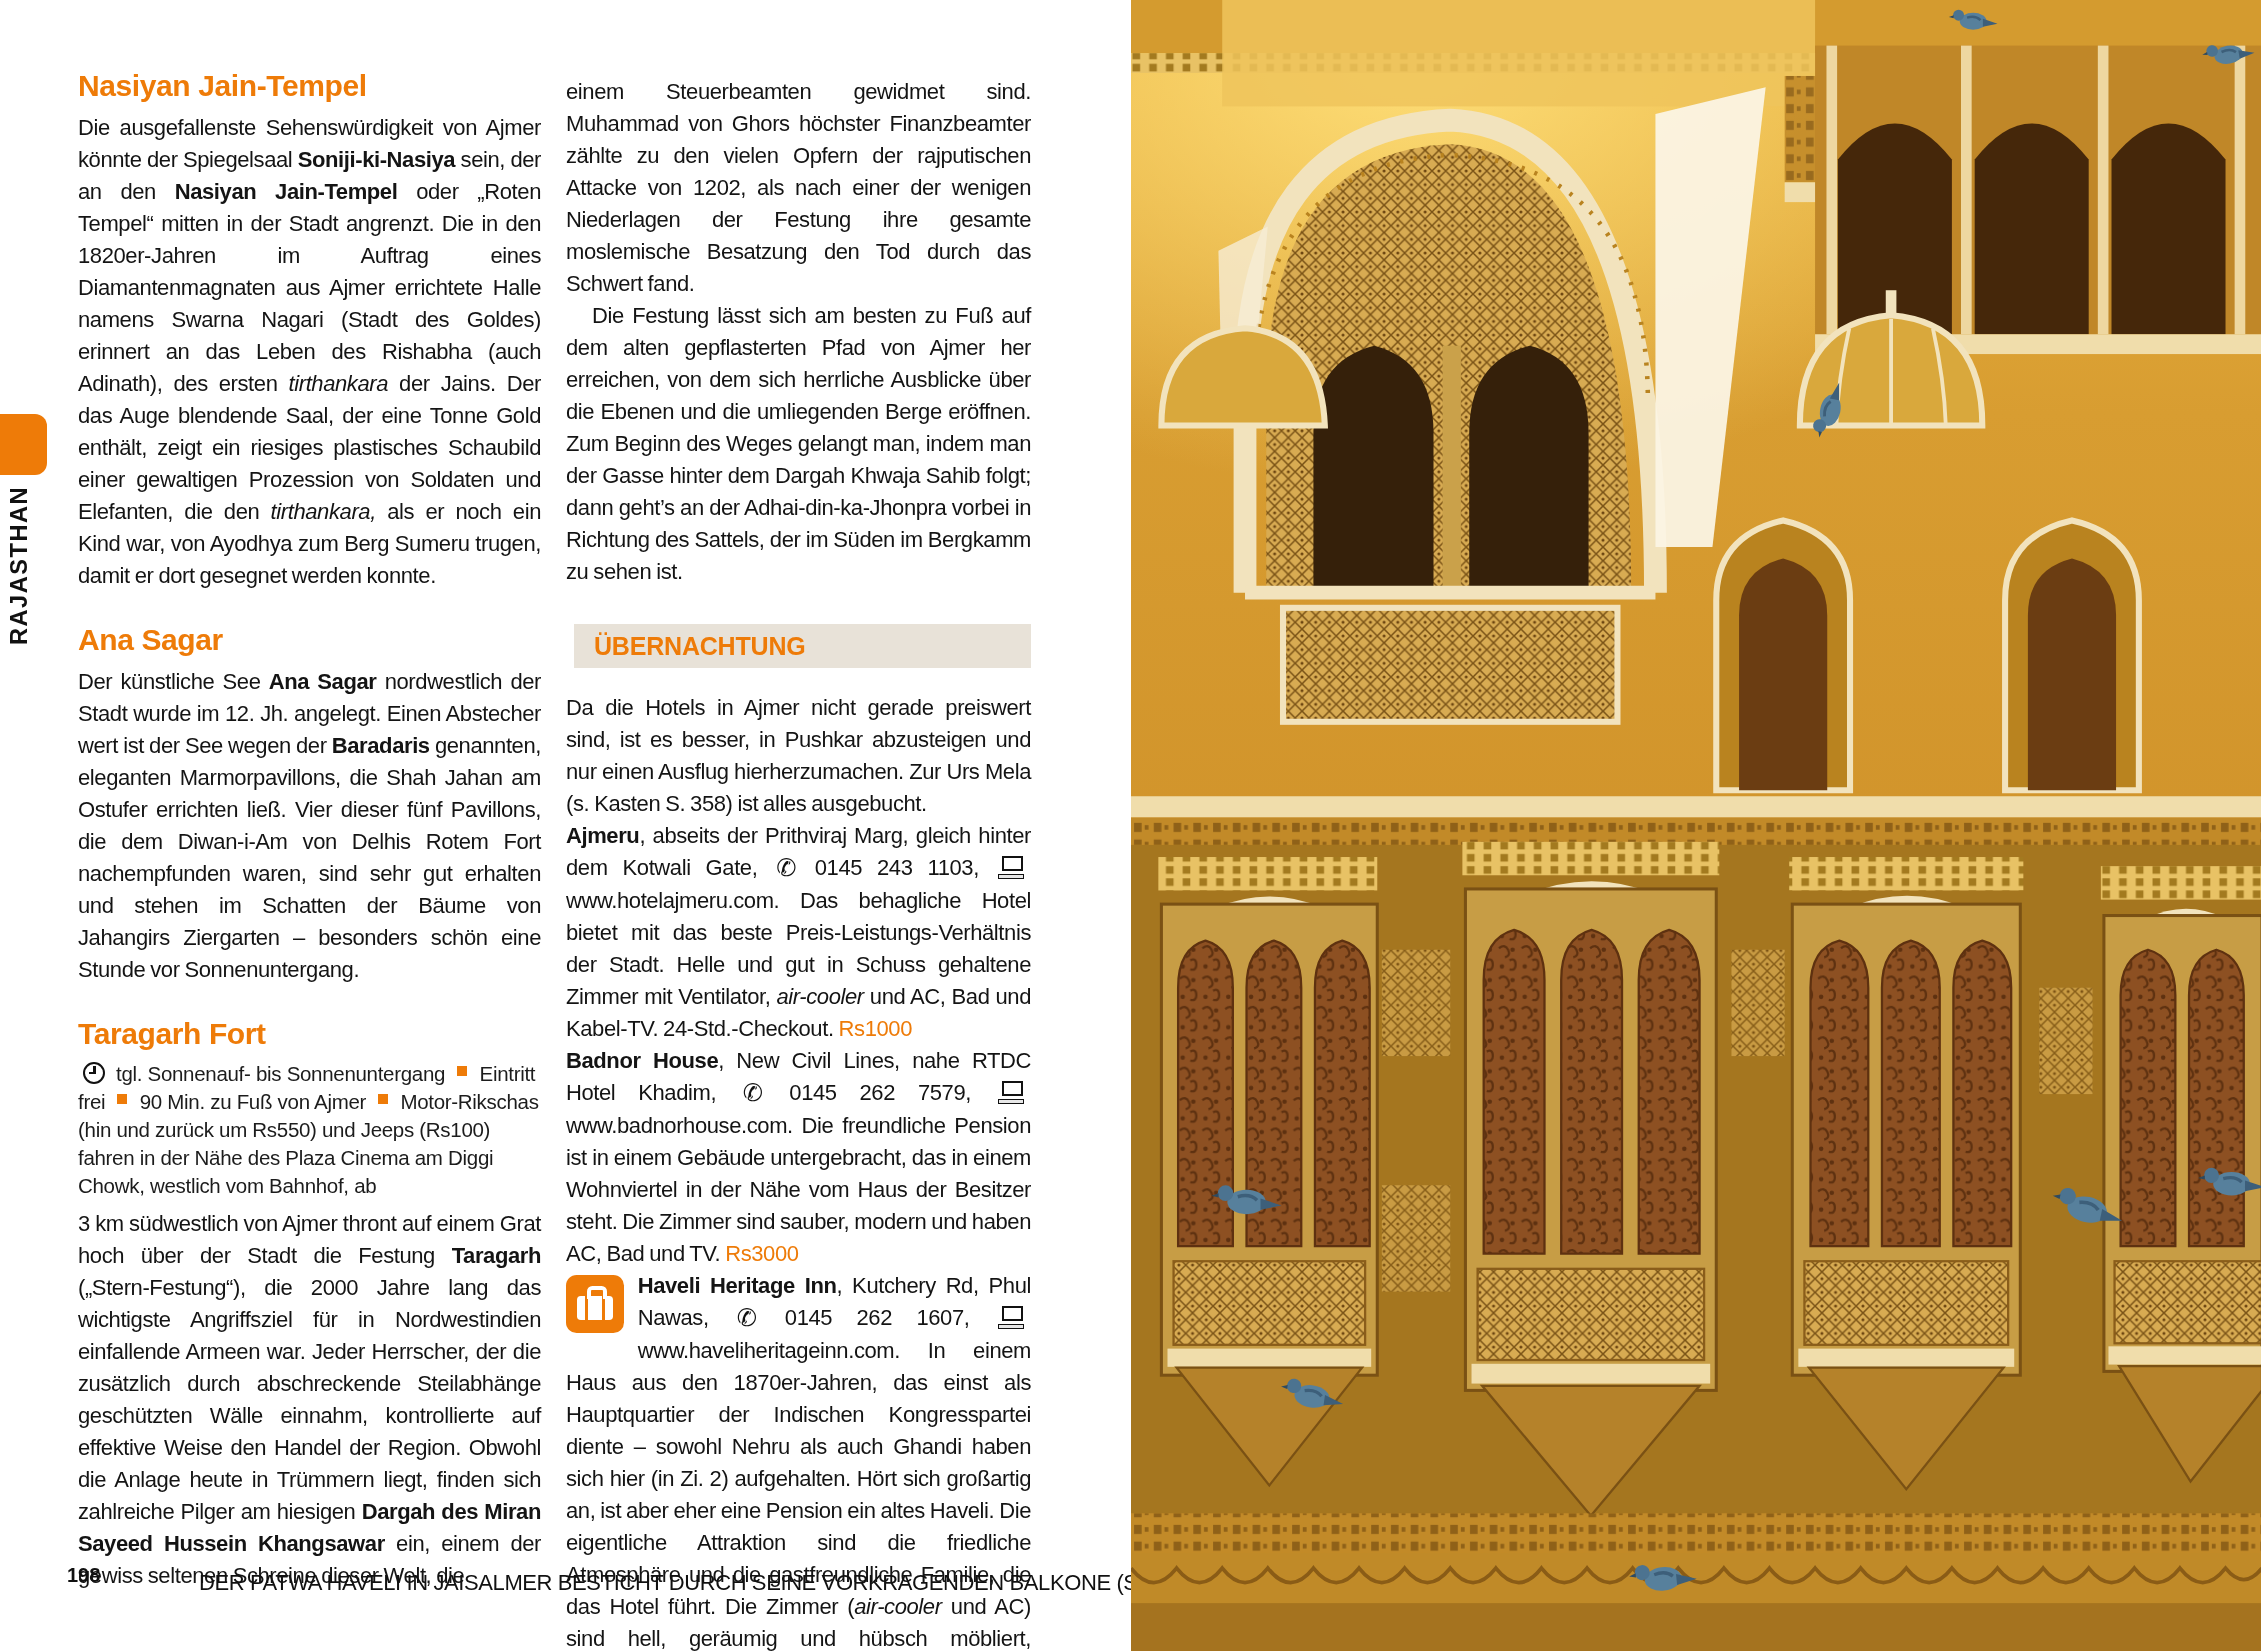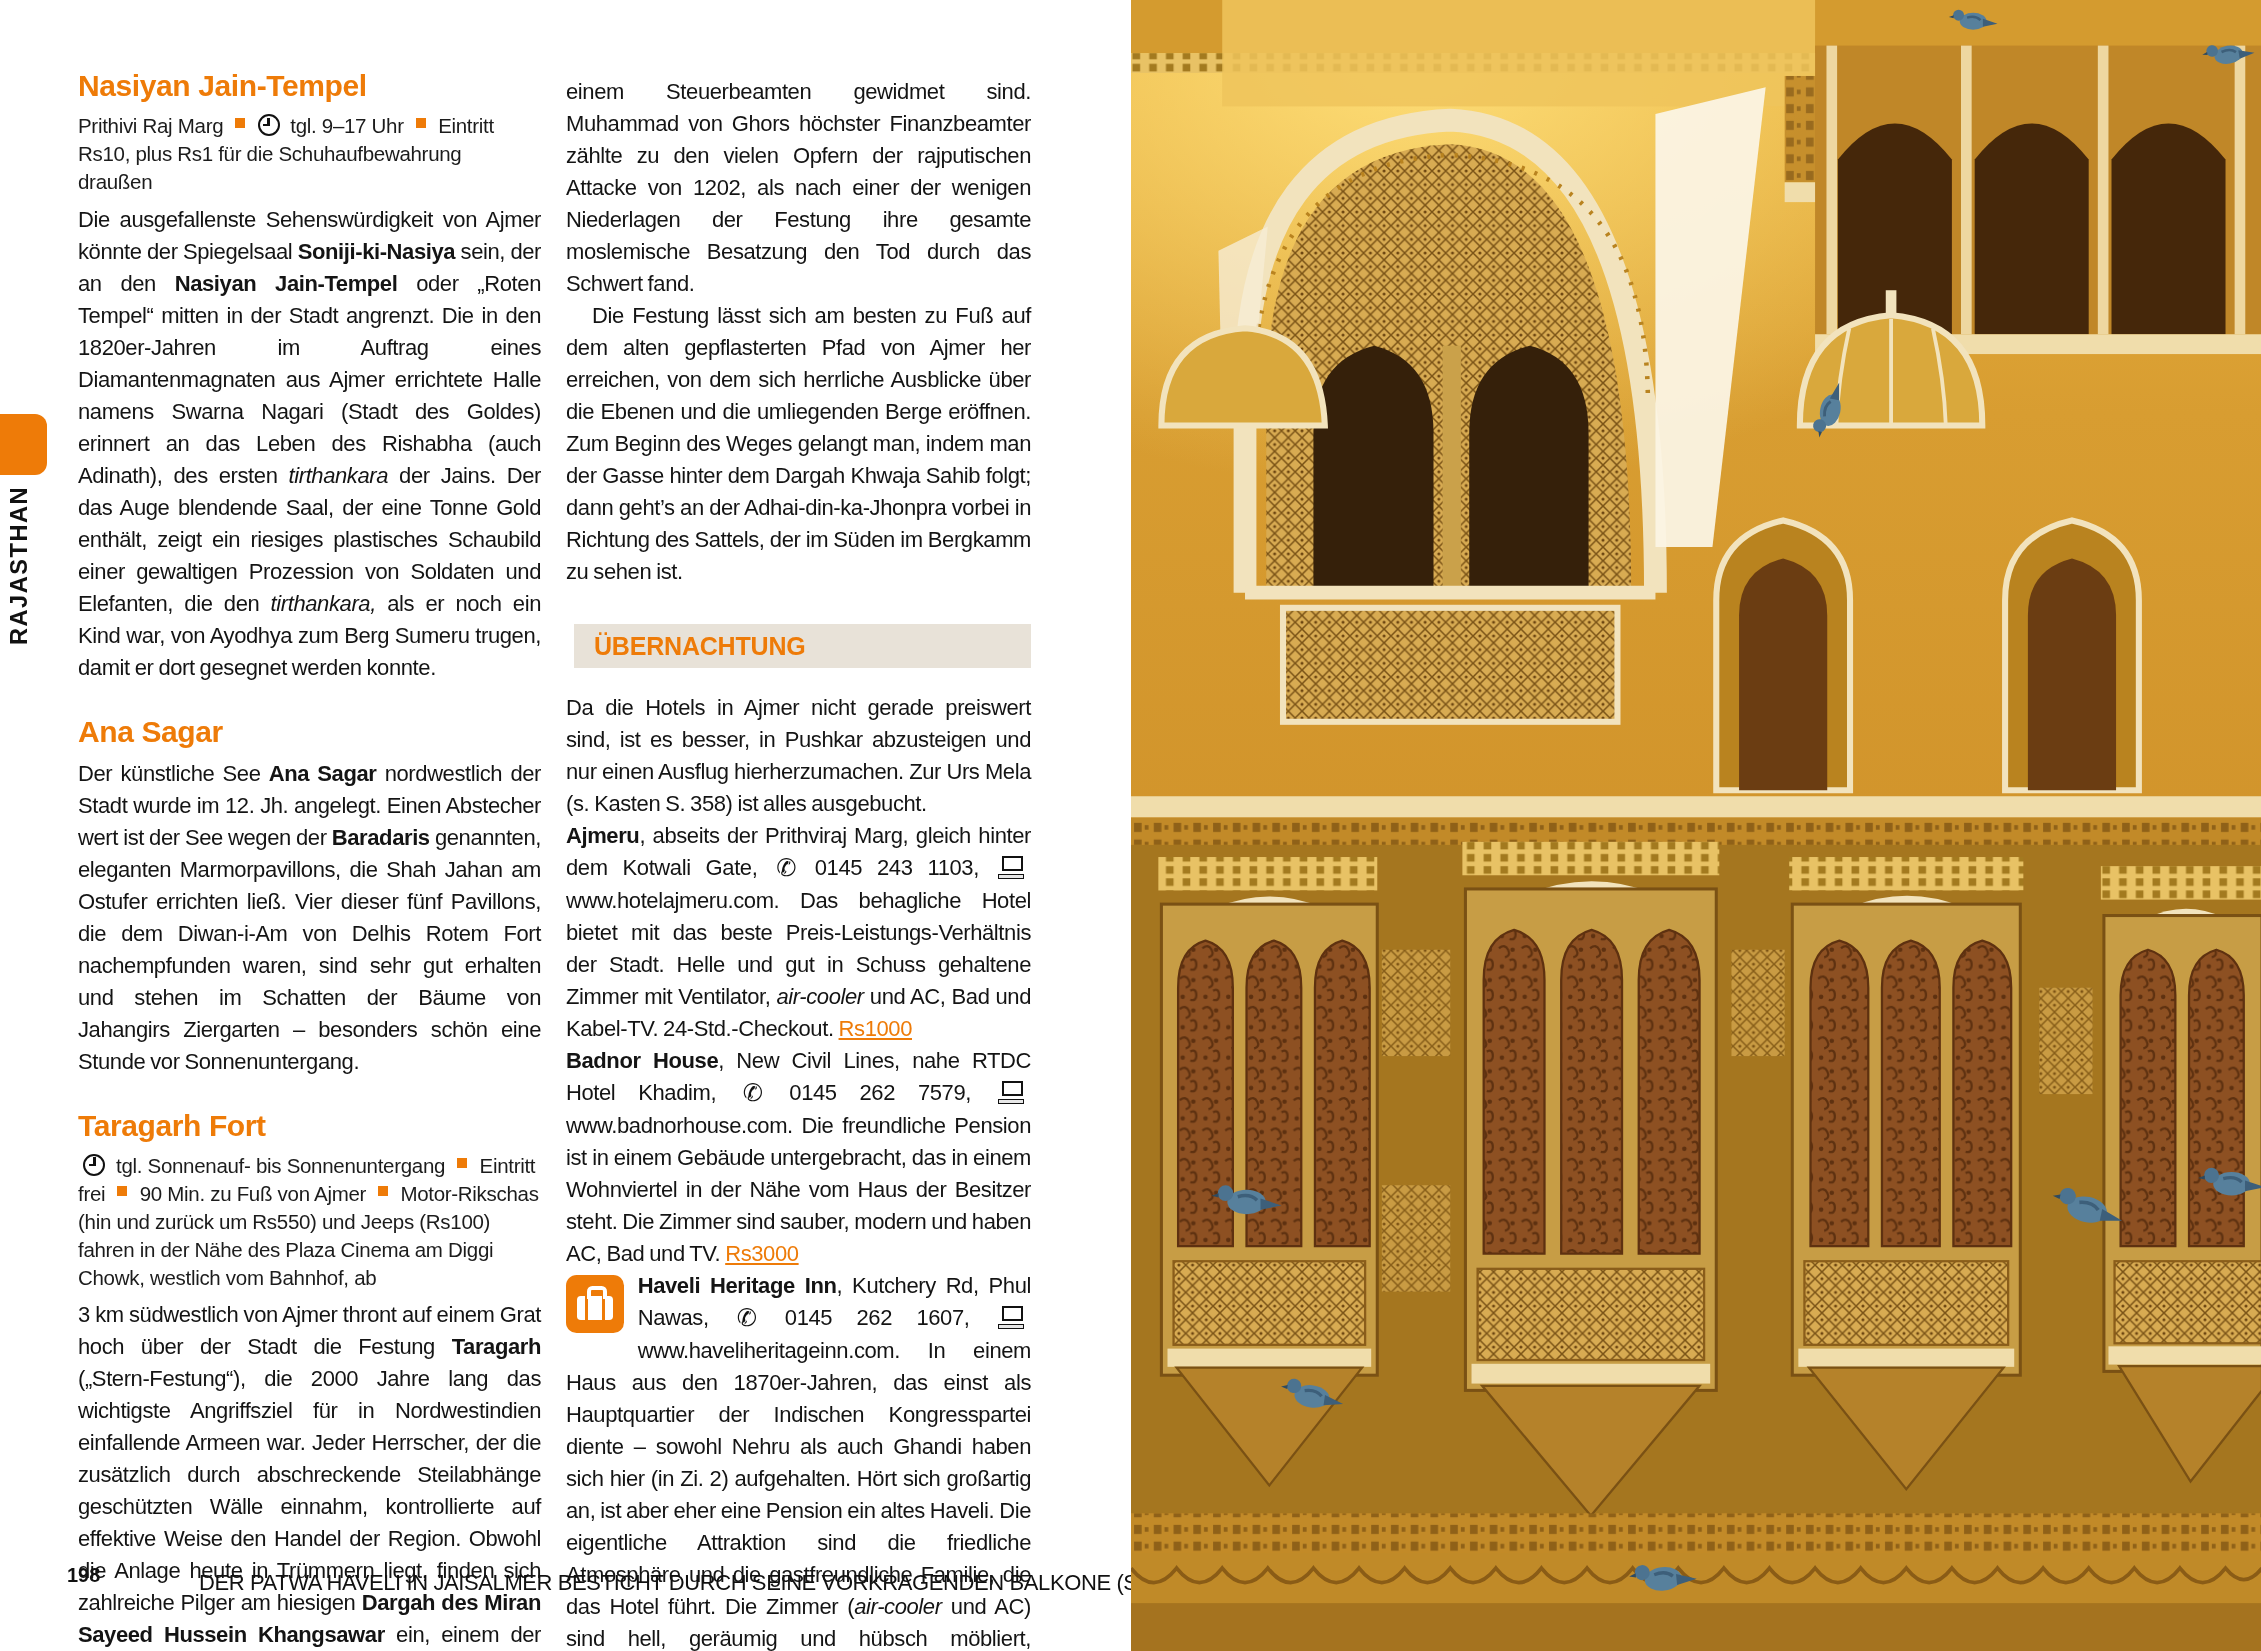--- a/index.html
+++ b/index.html
@@ -25,21 +25,21 @@
   .h{color:var(--accent);font-weight:bold;font-size:30px;line-height:1.05;margin:0 0 10.6px 0;letter-spacing:-0.4px;}
   .h2{margin-top:32px;}
   p{margin:0;}
   .body{font-size:22px;line-height:32px;letter-spacing:-0.4px;word-spacing:-0.8px;}
   .j{text-align:justify;}
   .indent{text-indent:26px;}
   .details{font-size:20.5px;line-height:28px;letter-spacing:-0.3px;color:#1c1c1c;margin-bottom:7.6px;}
 
   .s-b{font-weight:bold;}
   .s-i{font-style:italic;margin-top:25px;}
-  .s-orange{color:var(--accent);text-decoration:underline;}
+  .s-orange{color:var(--accent);}
 
   .section-bar{background:var(--bar-bg);height:44px;margin:36px 0 24px 8px;display:flex;align-items:center;}
   .section-bar span{color:var(--accent);font-weight:bold;font-size:25px;letter-spacing:-0.2px;padding-left:20px;}
 
   
   .ic{display:inline-block;}
   .ic-square-bullet{width:10px;height:10px;background:var(--accent);margin:0 6.8px;vertical-align:5.3px;}
   .ic-clock{width:18px;height:18px;border:2.3px solid #111;border-radius:50%;position:relative;margin:0 5.3px;vertical-align:-3px;}
   .ic-clock::before{content:"";position:absolute;left:50%;top:1.5px;width:2.3px;height:7.6px;background:#111;margin-left:-1.1px;}
   .ic-clock::after{content:"";position:absolute;top:50%;right:7.6px;width:6.8px;height:2.3px;background:#111;margin-top:-1.1px;}
@@ -66,21 +66,20 @@
 </head>
 <body>
 
 <div id="page">
 
   <div class="side-tab"></div>
   <div class="region-label">RAJASTHAN</div>
 
   <div class="col" id="col1">
     <h1 class="h">Nasiyan Jain-Tempel</h1>
-    <p class="details"><span>Prithivi Raj Marg </span><span class="ic ic-square-bullet"></span><span class="ic ic-clock"></span><span> tgl. 9–17 Uhr </span><span class="ic ic-square-bullet"></span><span> Eintritt Rs10, plus Rs1 für die Schuhaufbewahrung draußen</span></p>
     <p class="body j"><span>Die ausgefallenste Sehenswürdigkeit von Ajmer könnte der Spiegelsaal </span><span class="s-b">Soniji-ki-Nasiya</span><span> sein, der an den </span><span class="s-b">Nasiyan Jain-Tempel</span><span> oder „Roten Tempel“ mitten in der Stadt angrenzt. Die in den 1820er-Jahren im Auftrag eines Diamantenmagnaten aus Ajmer errichtete Halle namens Swarna Nagari (Stadt des Goldes) erinnert an das Leben des Rishabha (auch Adinath), des ersten </span><span class="s-i">tirthankara</span><span> der Jains. Der das Auge blendende Saal, der eine Tonne Gold enthält, zeigt ein riesiges plastisches Schaubild einer gewaltigen Prozession von Soldaten und Elefanten, die den </span><span class="s-i">tirthankara,</span><span> als er noch ein Kind war, von Ayodhya zum Berg Sumeru trugen, damit er dort gesegnet werden konnte.</span></p>
     <h2 class="h h2">Ana Sagar</h2>
     <p class="body j"><span>Der künstliche See </span><span class="s-b">Ana Sagar</span><span> nordwestlich der Stadt wurde im 12. Jh. angelegt. Einen Abstecher wert ist der See wegen der </span><span class="s-b">Baradaris</span><span> genannten, eleganten Marmorpavillons, die Shah Jahan am Ostufer errichten ließ. Vier dieser fünf Pavillons, die dem Diwan-i-Am von Delhis Rotem Fort nachempfunden waren, sind sehr gut erhalten und stehen im Schatten der Bäume von Jahangirs Ziergarten – besonders schön eine Stunde vor Sonnenuntergang.</span></p>
     <h2 class="h h2">Taragarh Fort</h2>
     <p class="details"><span class="ic ic-clock"></span><span> tgl. Sonnenauf- bis Sonnenuntergang </span><span class="ic ic-square-bullet"></span><span> Eintritt frei </span><span class="ic ic-square-bullet"></span><span> 90 Min. zu Fuß von Ajmer </span><span class="ic ic-square-bullet"></span><span> Motor-Rikschas (hin und zurück um Rs550) und Jeeps (Rs100) fahren in der Nähe des Plaza Cinema am Diggi Chowk, westlich vom Bahnhof, ab</span></p>
     <p class="body j"><span>3 km südwestlich von Ajmer thront auf einem Grat hoch über der Stadt die Festung </span><span class="s-b">Taragarh</span><span> („Stern-Festung“), die 2000 Jahre lang das wichtigste Angriffsziel für in Nordwestindien einfallende Armeen war. Jeder Herrscher, der die zusätzlich durch abschreckende Steilabhänge geschützten Wälle einnahm, kontrollierte auf effektive Weise den Handel der Region. Obwohl die Anlage heute in Trümmern liegt, finden sich zahlreiche Pilger am hiesigen </span><span class="s-b">Dargah des Miran Sayeed Hussein Khangsawar</span><span> ein, einem der gewiss seltenen Schreine dieser Welt, die</span></p>
   </div>
 
   <div class="col" id="col2">
     <p class="body j"><span>einem Steuerbeamten gewidmet sind. Muhammad von Ghors höchster Finanzbeamter zählte zu den vielen Opfern der rajputischen Attacke von 1202, als nach einer der wenigen Niederlagen der Festung ihre gesamte moslemische Besatzung den Tod durch das Schwert fand.</span></p>

